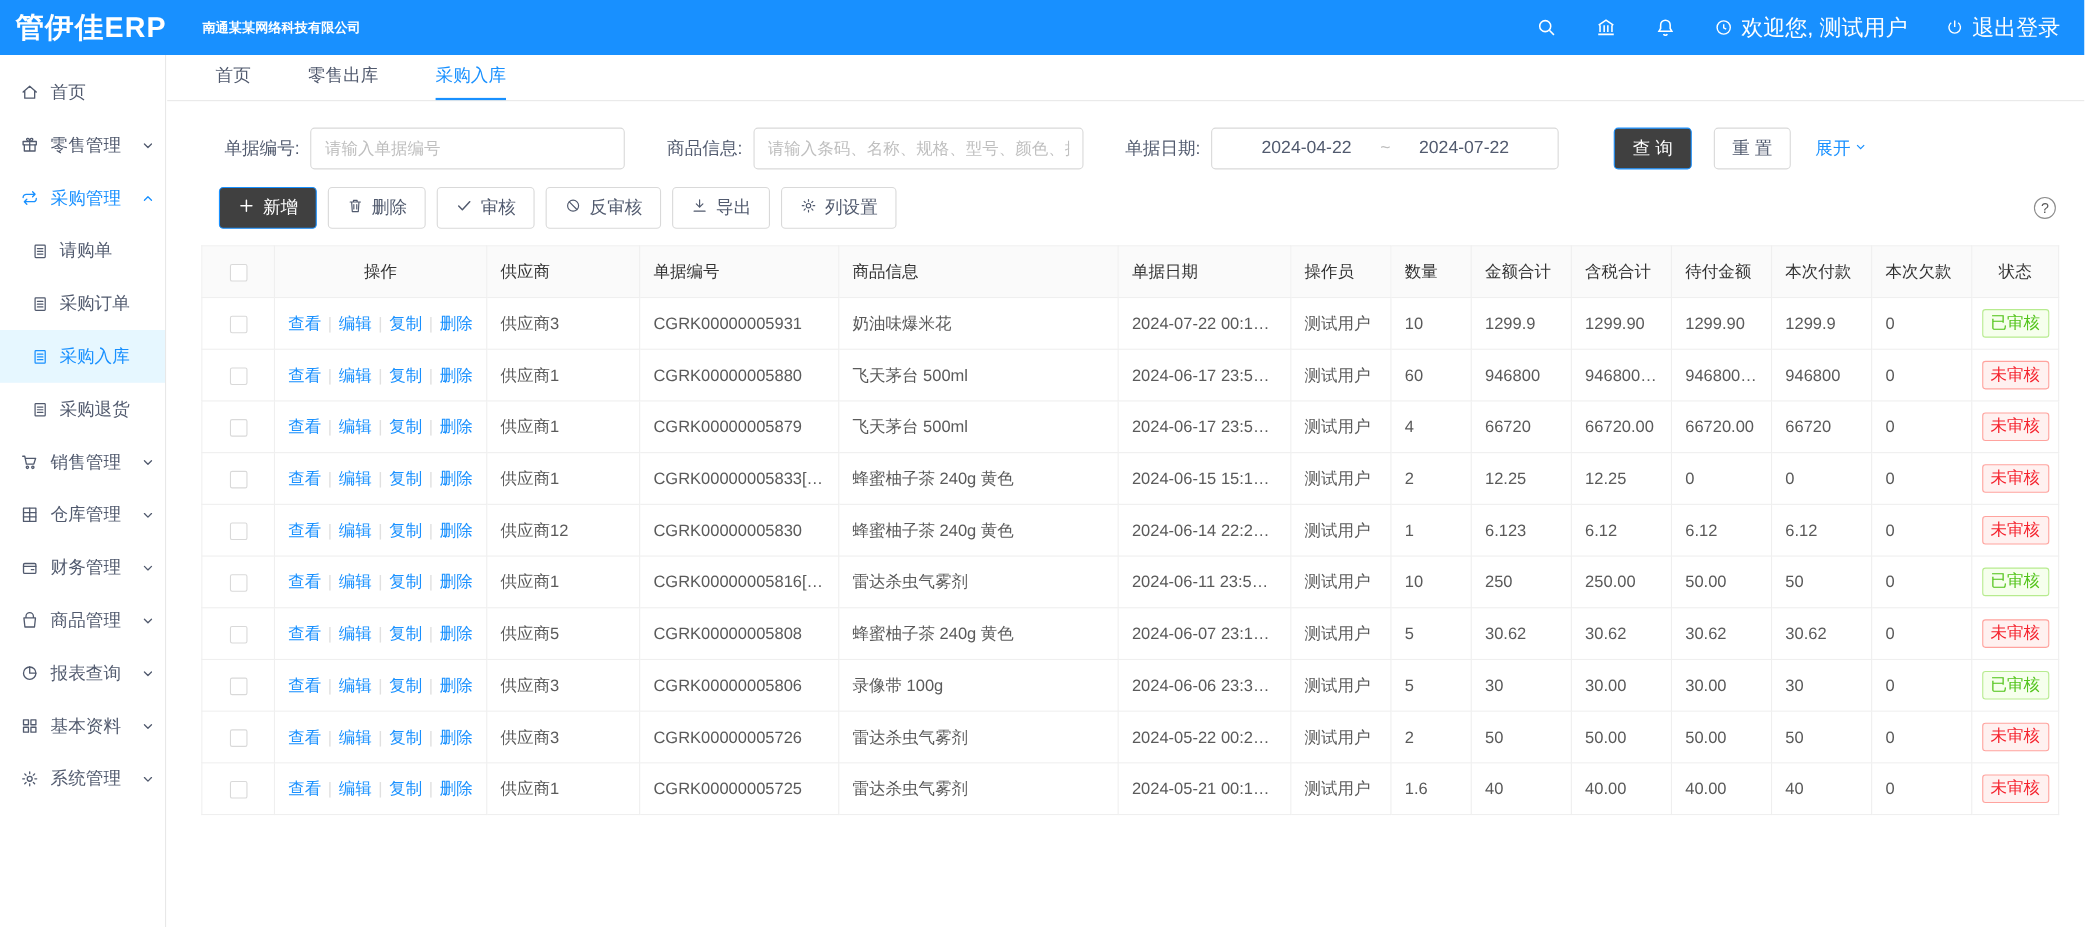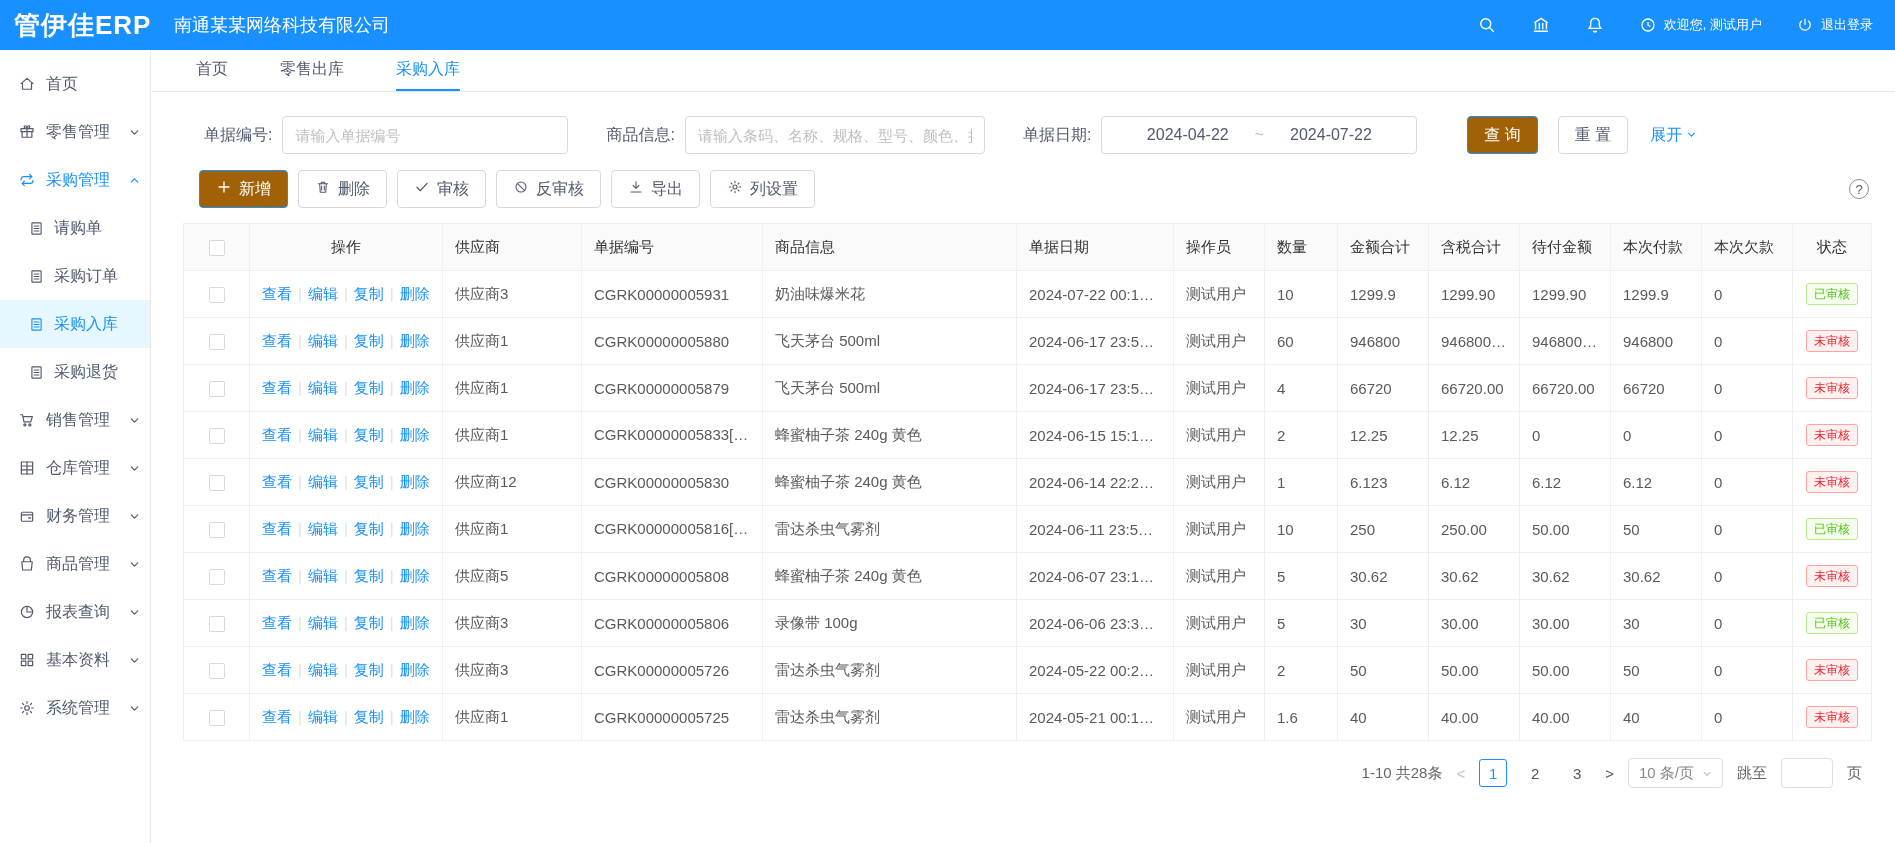--- a/index.html
+++ b/index.html
@@ -4,22 +4,22 @@
 <style>
   * { margin:0; padding:0; box-sizing:border-box; }
   html,body { width:1895px; height:843px; overflow:hidden; background:#fff;
     font-family:"Liberation Sans","DejaVu Sans",sans-serif; color:#515a6e; }
   .app { position:relative; width:1895px; height:843px; }
 
   
   .topbar { position:absolute; top:0; left:0; right:0; height:50px; background:#1890ff;
     display:flex; align-items:center; padding:0 22px 0 14px; color:#fff; }
   .logo { font-size:26px; font-weight:800; letter-spacing:1px; width:146px; }
-  .company { font-size:18px; margin-left:14px; }
-  .topbar-right { margin-left:auto; display:flex; align-items:center; gap:34px; font-size:13px; }
+  .company { font-size:12px; margin-left:24px;font-weight:bold; }
+  .topbar-right { margin-left:auto; display:flex; align-items:center; gap:34px; font-size:20px; }
   .tb-ic { display:inline-flex; align-items:center; cursor:pointer; }
   .tb-ic svg { width:20px; height:20px; }
   .tb-item { display:inline-flex; align-items:center; gap:7px; cursor:pointer; }
   .tb-item svg { width:18px; height:18px; }
 
   
   .sidebar { position:absolute; top:50px; left:0; bottom:0; width:151px; background:#fff;
     border-right:1px solid #e8e8e8; padding-top:10px; font-size:16px; }
   .side-item { height:48px; display:flex; align-items:center; padding:0 10px 0 18px;
     color:#515a6e; cursor:pointer; }
@@ -47,21 +47,21 @@
   .f-input { height:38px; border:1px solid #d9d9d9; border-radius:4px; padding:0 12px;
     font-size:15px; color:#515a6e; font-family:inherit; outline:none; }
   .f-input::placeholder { color:#bfbfbf; }
   .inp-order { width:286px; margin-right:28px; }
   .inp-prod { width:300px; margin-right:28px; }
   .daterange { width:316px; height:38px; border:1px solid #d9d9d9; border-radius:4px;
     display:flex; align-items:center; justify-content:center; gap:26px; margin-right:22px; cursor:pointer; }
   .daterange .sep { color:#bfbfbf; }
   .btn { height:38px; border-radius:4px; border:1px solid #d9d9d9; background:#fff; color:#515a6e;
     font-size:16px; padding:0 16px; cursor:pointer; font-family:inherit; display:inline-flex; align-items:center; gap:7px; }
-  .btn.primary { background:#a16207; border-color:#1890ff; color:#fff; }
+  .btn.primary { background:#404040; border-color:#1890ff; color:#fff; }
   .btn-search { margin-left:18px; }
   .btn-reset { margin-left:10px; }
   .expand { color:#1890ff; margin-left:12px; display:inline-flex; align-items:center; gap:4px; cursor:pointer; }
   .expand svg { width:11px; height:11px; }
 
   
   .toolbar-row { display:flex; align-items:center; padding:16px 26px 0 31px; }
   .toolbar { display:flex; gap:10px;padding-left:16px; }
   .btn .bicn svg { width:16px; height:16px; }
   .help { margin-left:auto; width:20px; height:20px; border:1px solid #8c8c8c; border-radius:50%;
@@ -72,21 +72,21 @@
   table { border-collapse:collapse; table-layout:fixed; width:1688px; font-size:15px; }
   th,td { border:1px solid #efefef; height:47px; padding:0 12px; text-align:left;
     overflow:hidden; white-space:nowrap; text-overflow:ellipsis; }
   thead th { background:#fafafa; color:#333; font-weight:500; border-top:1px solid #efefef; }
   th.c-center, td.c-center { text-align:center; padding:0 4px; }
   tbody td { color:#5a5a5a; }
   .cbx { width:16px; height:16px; border:1px solid #d9d9d9; border-radius:2px; background:#fff;
     display:inline-block; vertical-align:middle; cursor:pointer; }
   .act-link { color:#1890ff; cursor:pointer; }
   .act-sep { color:#e0e0e0; padding:0 6px; }
-  .badge { display:inline-block; padding:3px 7px; font-size:12px; border-radius:3px; line-height:1.2; }
+  .badge { display:inline-block; padding:3px 7px; font-size:15px; border-radius:3px; line-height:1.2; }
   .badge.approved { color:#52c41a; border:1px solid #b7eb8f; background:#f6ffed; }
   .badge.pending { color:#f5222d; border:1px solid #ffa39e; background:#fff1f0; }
 
   
   .pagination { display:flex; align-items:center; justify-content:flex-end; gap:14px;
     padding:17px 33px 0 0; font-size:15px; color:#666; }
   .pg-arrow { color:#bbb; cursor:pointer; font-size:15px; }
   .pg-arrow.enabled { color:#555; }
   .pg-num { min-width:28px; height:28px; display:inline-flex; align-items:center; justify-content:center;
     cursor:pointer; border-radius:3px; color:#555; }
@@ -583,31 +583,14 @@
               <td>40.00</td>
               <td>40.00</td>
               <td>40</td>
               <td>0</td>
               <td class="c-center"><span class="badge pending">未审核</span></td>
             </tr>
           </tbody>
         </table>
     </div>
 
-    <div class="pagination" id="pagination">
-        <span>1-10 共28条</span>
-        <span class="pg-arrow">&lt;</span>
-        <span class="pg-num current">1</span>
-        <span class="pg-num">2</span>
-        <span class="pg-num">3</span>
-        <span class="pg-arrow enabled">&gt;</span>
-        <span class="pg-size">
-          <span>10 条/页</span>
-          <span><svg viewBox="0 0 24 24" fill="none" stroke="currentColor" stroke-width="2.6" stroke-linecap="round" stroke-linejoin="round">
-              <path d="M5 8.5l7 7 7-7"></path>
-            </svg></span>
-        </span>
-        <span>跳至</span>
-        <input class="pg-jump-input" style="">
-        <span>页</span>
-      </div>
   </main>
 </div>
 
 </body></html>

